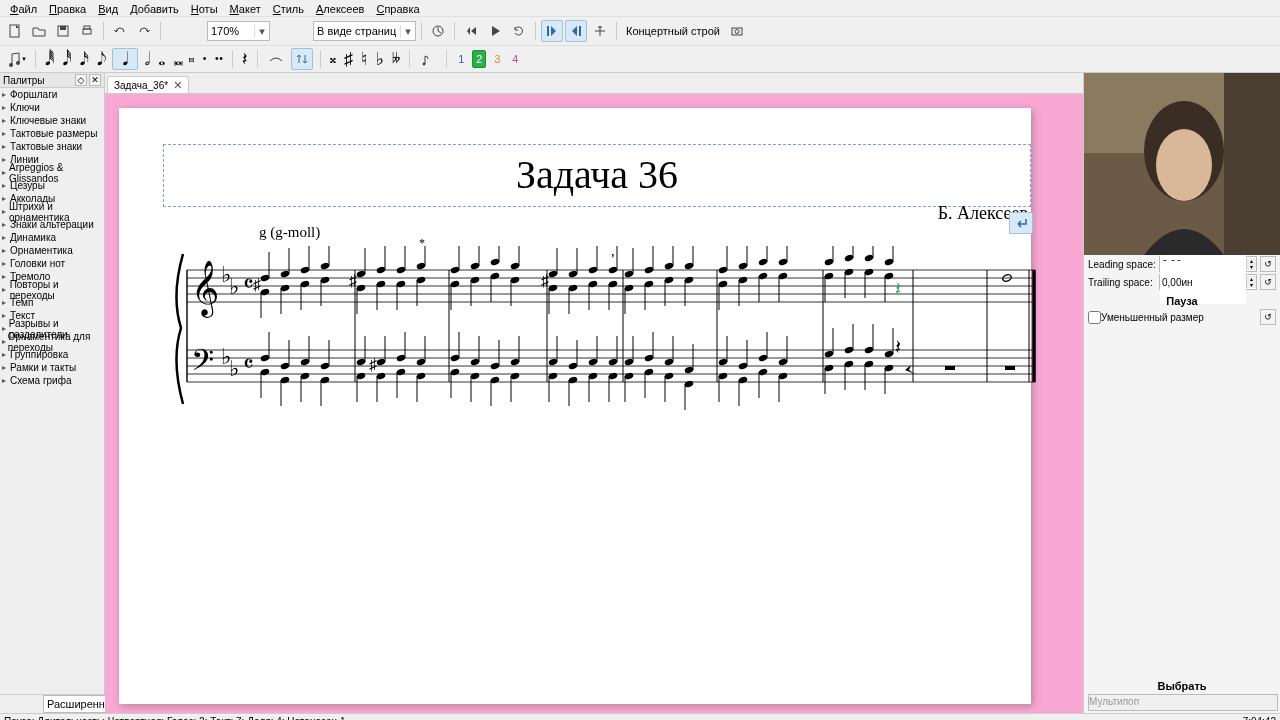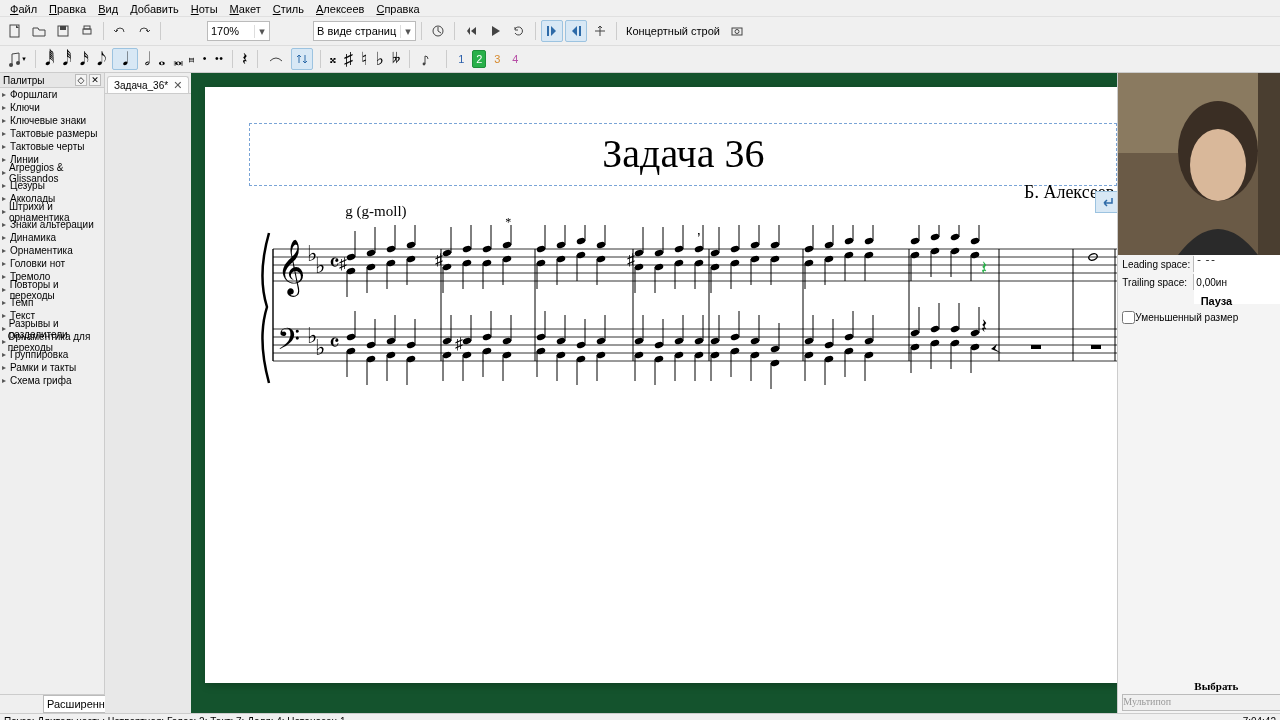--- a/index.html
+++ b/index.html
@@ -30,25 +30,25 @@
   .pal-hdr .btns{display:flex;gap:2px;}
   .pal-hdr .btns span{width:10px;height:10px;font-size:9px;display:inline-flex;align-items:center;justify-content:center;border:1px solid #bbb;background:#f4f4f4;}
   .pal-list{flex:1;overflow:hidden;}
   .pal-item{display:flex;align-items:center;padding:0 2px;height:13px;font-size:10px;cursor:default;}
   .pal-item .tri{width:8px;font-size:8px;color:#555;}
   .pal-foot{height:18px;border-top:1px solid #ccc;display:flex;align-items:center;padding:0 2px;gap:2px;}
   .pal-foot .combo{flex:1;height:16px;}
   .pal-foot .plus{width:14px;height:14px;border:1px solid #bbb;background:#f4f4f4;display:inline-flex;align-items:center;justify-content:center;font-size:11px;}
 
   
-  .docwrap{flex:1;display:flex;flex-direction:row;background:#e8e8e8;}
+  .docwrap{flex:1;display:flex;flex-direction:column;background:#e8e8e8;}
   .tabs{height:18px;background:#eee;display:flex;align-items:flex-end;padding:2px 2px 0 2px;border-bottom:1px solid #ccc;}
   .tab{height:16px;background:#fdfdfd;border:1px solid #ccc;border-bottom:0;border-radius:3px 3px 0 0;padding:0 6px;display:inline-flex;align-items:center;gap:5px;font-size:10px;}
   .tab .x{font-size:11px;color:#555;}
-  .canvas{flex:1;overflow:auto;padding:14px 0 0 14px;background:#14532d;}
+  .canvas{flex:1;overflow:auto;padding:14px 0 0 14px;background:#f9a8d4;}
   .page{width:912px;min-height:560px;background:#fff;box-shadow:2px 2px 8px rgba(0,0,0,.25);position:relative;padding:36px 0 0 0;}
   .title-frame{margin:0 0 0 44px;width:866px;border:1px dashed #7aa4d6;padding:6px 0 8px 0;position:relative;}
   .title{font-family:"Times New Roman",serif;font-size:40px;text-align:center;}
   .composer{position:absolute;right:2px;bottom:-18px;font-family:"Times New Roman",serif;font-size:18px;}
   .return-icon{position:absolute;right:-2px;top:104px;width:22px;height:20px;background:#d8e8f5;border:1px solid #9cc3e0;display:flex;align-items:center;justify-content:center;}
   .keytxt{position:absolute;left:140px;top:116px;font-family:"Times New Roman",serif;font-size:15px;}
 
   
   .inspector{width:196px;background:#f4f4f4;border-left:1px solid #ccc;display:flex;flex-direction:column;}
   .webcam{height:182px;background:#333 center/cover no-repeat;position:relative;}
@@ -56,21 +56,21 @@
   .insp-row{display:flex;align-items:center;height:18px;padding:0 4px;gap:3px;}
   .insp-row .lbl{width:68px;font-size:10px;}
   .spin{flex:1;height:14px;border:1px solid #bbb;background:#fff;display:flex;align-items:center;}
   .spin input{border:0;width:100%;font-size:10px;padding:16px 2px;outline:none;}
   .spin .ud{width:12px;display:flex;flex-direction:column;}
   .spin .ud span{height:6px;font-size:6px;line-height:6px;text-align:center;background:#eee;border-left:1px solid #ccc;}
   .sq{width:14px;height:14px;border:1px solid #bbb;background:#f4f4f4;display:inline-flex;align-items:center;justify-content:center;font-size:9px;}
   .sect-title{text-align:center;font-weight:bold;font-size:11px;padding:4px 0 2px;}
   .chk{display:flex;align-items:center;padding:0 4px;height:16px;font-size:10px;}
   .chk input{margin:0;}
-  .insp-footer{padding:2px 4px;font-family:Liberation Serif, serif;}
+  .insp-footer{padding:2px 4px;}
   .btn-wide{display:block;width:100%;height:15px;font-size:10px;background:#f0f0f0;border:1px solid #bbb;line-height:13px;}
   .btn-wide.disabled{color:#999;}
 
   
   .status{height:14px;background:#f0f0f0;border-top:1px solid #ccc;font-size:10px;display:flex;align-items:center;padding:0 4px;justify-content:space-between;}
 
   
   .score{position:absolute;left:50px;top:138px;}
 </style>
 </head>
@@ -261,21 +261,21 @@
         <div class="pal-item">
           <span class="tri">▸</span>
           <span>Ключевые знаки</span>
         </div>
         <div class="pal-item">
           <span class="tri">▸</span>
           <span>Тактовые размеры</span>
         </div>
         <div class="pal-item">
           <span class="tri">▸</span>
-          <span>Тактовые черты</span>
+          <span>Тактовые знаки</span>
         </div>
         <div class="pal-item">
           <span class="tri">▸</span>
           <span>Линии</span>
         </div>
         <div class="pal-item">
           <span class="tri">▸</span>
           <span>Arpeggios &amp; Glissandos</span>
         </div>
         <div class="pal-item">

